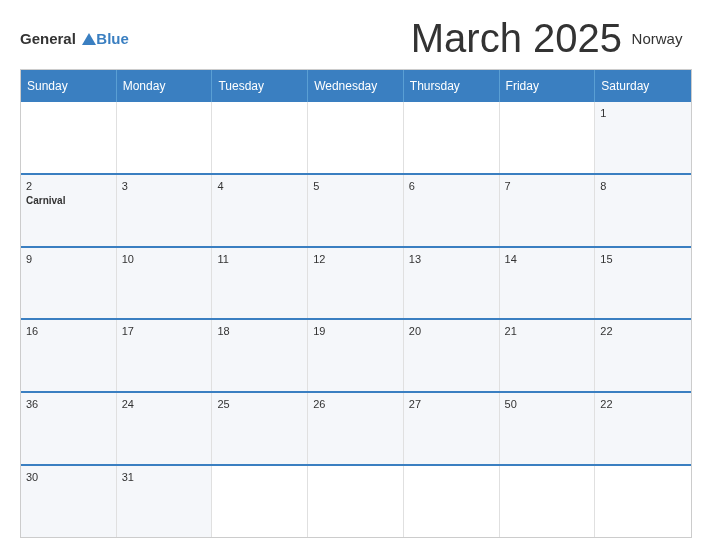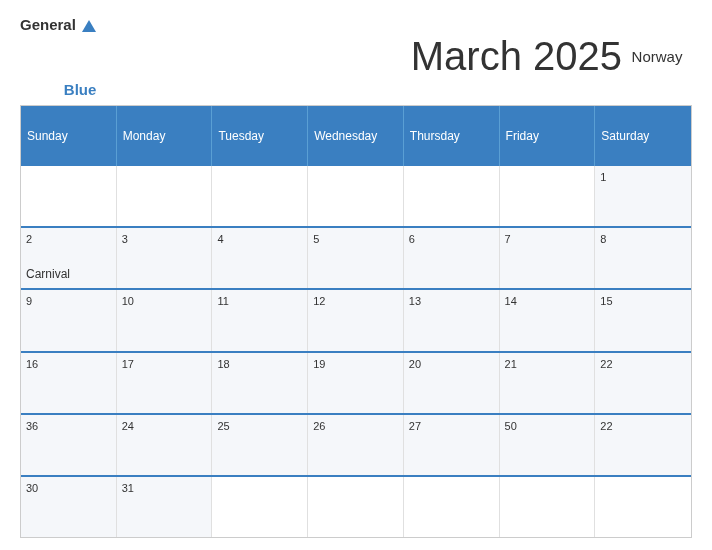--- a/index.html
+++ b/index.html
@@ -20,23 +20,21 @@
     }
     
     .header {
       display: flex;
       align-items: center;
       justify-content: space-between;
       margin-bottom: 8px;
     }
     .logo {
       display: flex;
-      flex-direction: column;
-      align-items: flex-end;
-      gap: 48px;
+      align-items: center;
     }
     .logo-general {
       font-size: 15px;
       font-weight: bold;
       color: #333;
       line-height: 1;
     }
     .logo-blue {
       font-size: 15px;
       font-weight: bold;
@@ -74,21 +72,21 @@
       border: 1px solid #ccc;
     }
     .day-headers {
       display: grid;
       grid-template-columns: repeat(7, 1fr);
       background: #3a7fc1;
     }
     .day-header {
       color: #fff;
       font-size: 12px;
-      padding: 23px 6px;
+      padding: 9px 6px;
       text-align: left;
       border-right: 1px solid #5a9fd4;
     }
     .day-header:last-child {
       border-right: none;
     }
     .weeks {
       flex: 1;
       display: flex;
       flex-direction: column;
@@ -116,23 +114,24 @@
     .day-cell.empty {
       background: #fff;
     }
     .day-number {
       font-size: 11px;
       color: #333;
       font-weight: normal;
       line-height: 1.4;
     }
     .day-event {
-      font-size: 12px;
-      color: #333;
-      margin-top: 19px;
+      font-size: 10px;
+      color: #333;
+      margin-top: 1px;
+      font-weight: bold;
     }
   </style>
 </head>
 <body>
 
 <div class="page">
   <div class="header">
     <div class="logo">
       <div>
         <span class="logo-general">General</span>

